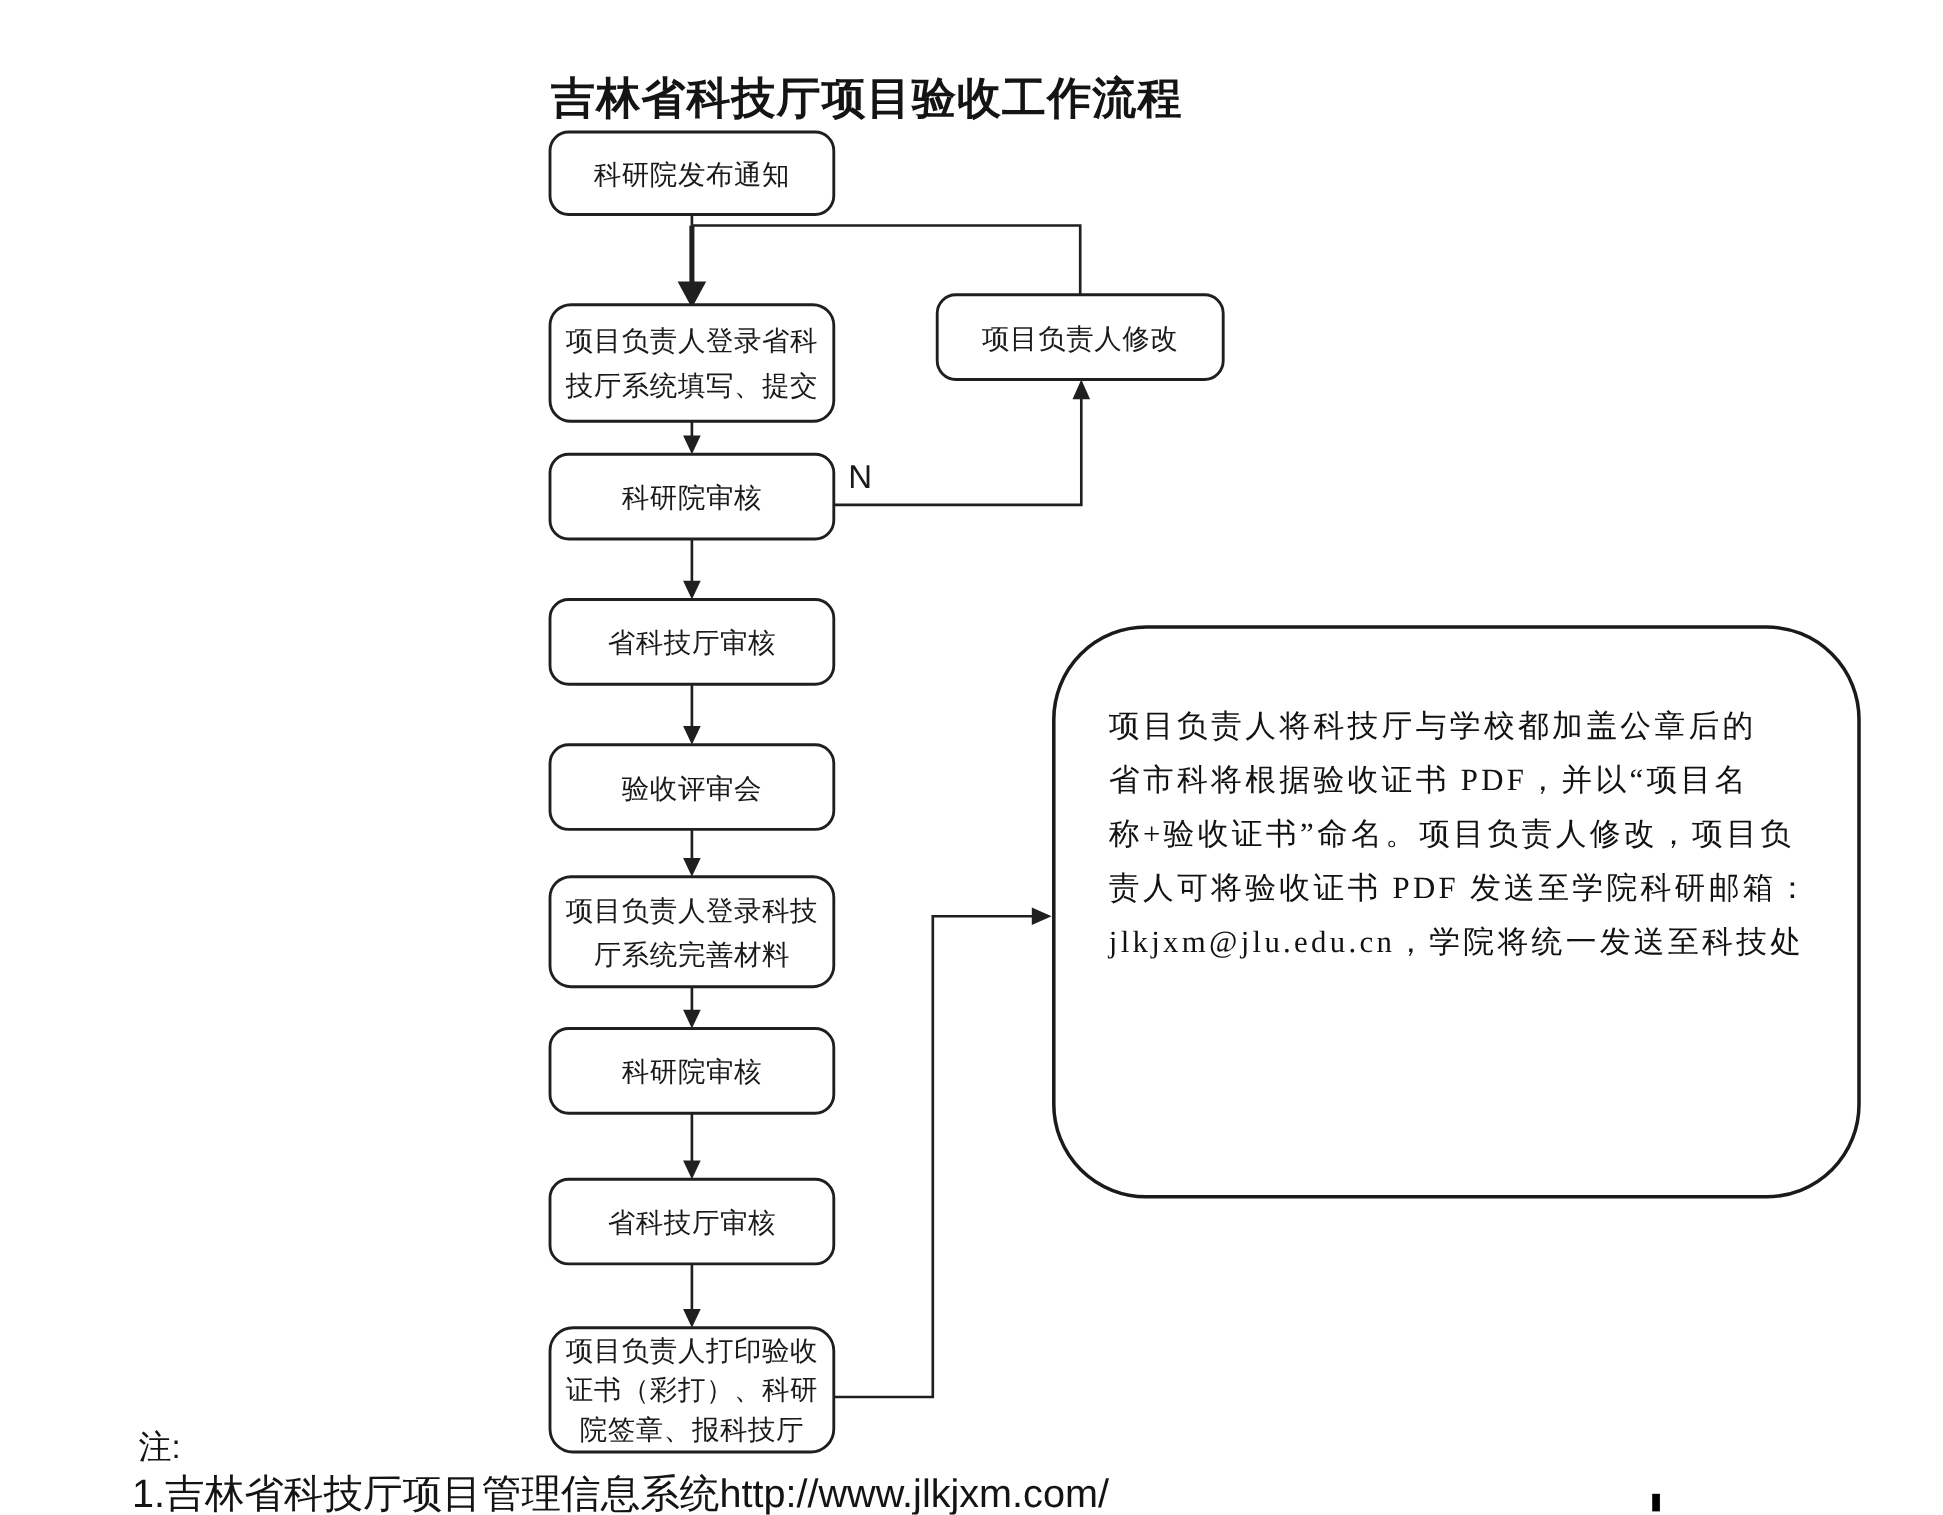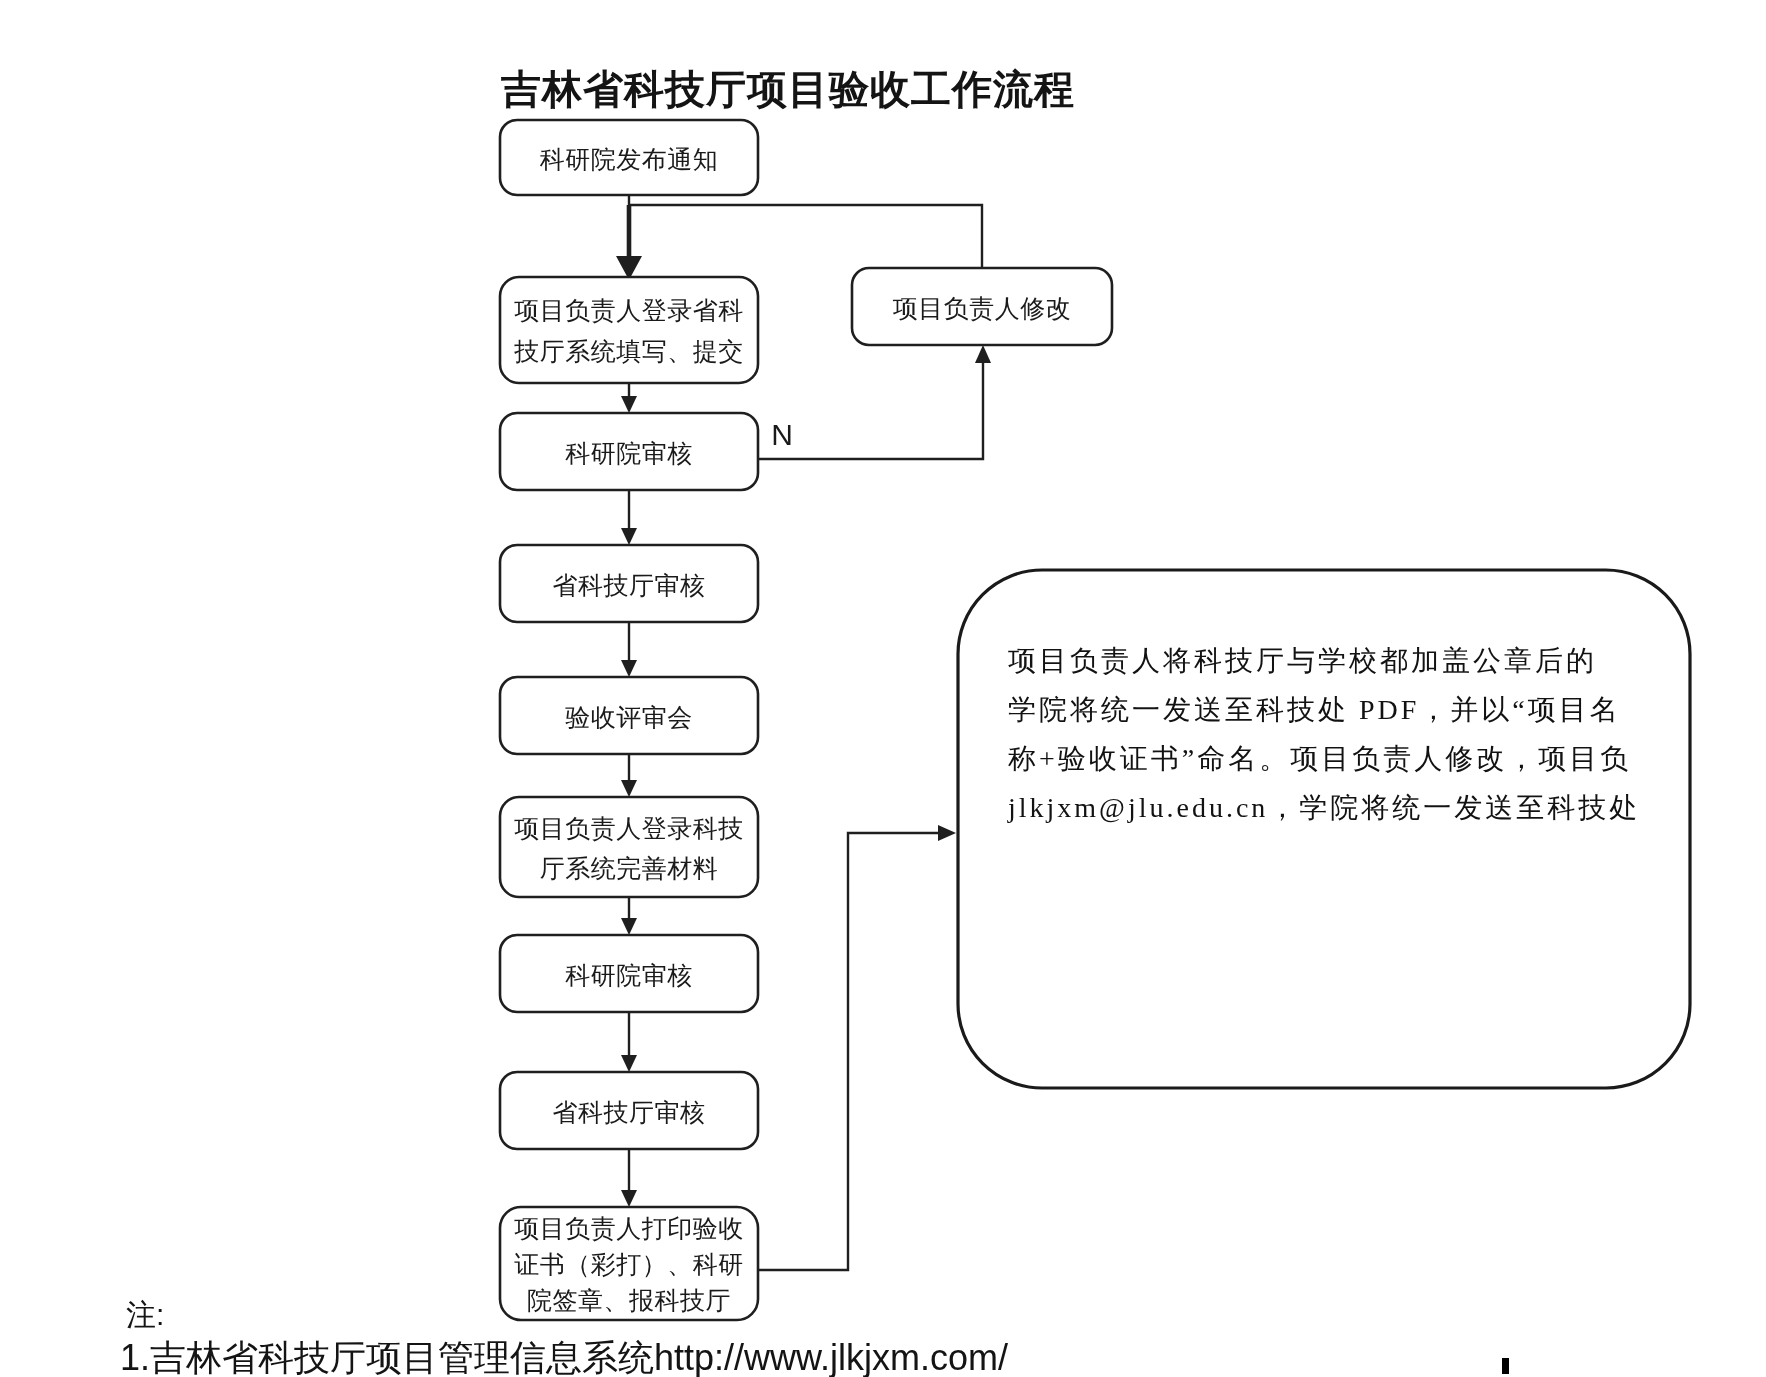--- a/index.html
+++ b/index.html
@@ -155,22 +155,23 @@
     <g>
       <rect class="node" x="852" y="268" width="260" height="77" rx="17"></rect>
       <text class="node-label" x="982" y="308">项目负责人修改</text>
     </g>
 
     <rect class="bigbox" x="958" y="570" width="732" height="518" rx="84"></rect>
   </svg>
 
   <div class="info-text">
     <div class="info-line">项目负责人将科技厅与学校都加盖公章后的</div>
-    <div class="info-line">学院将统一发送至科技处 PDF，并以“项目名</div>
+    <div class="info-line">省市科将根据验收证书 PDF，并以“项目名</div>
     <div class="info-line">称+验收证书”命名。项目负责人修改，项目负</div>
+    <div class="info-line">责人可将验收证书 PDF 发送至学院科研邮箱：</div>
     <div class="info-line">jlkjxm@jlu.edu.cn，学院将统一发送至科技处</div>
   </div>
 
   <div class="note-prefix">注:</div>
   <div class="note-line">1.吉林省科技厅项目管理信息系统http://www.jlkjxm.com/</div>
 
   <div class="caret-mark"></div>
 
 </div>
 

